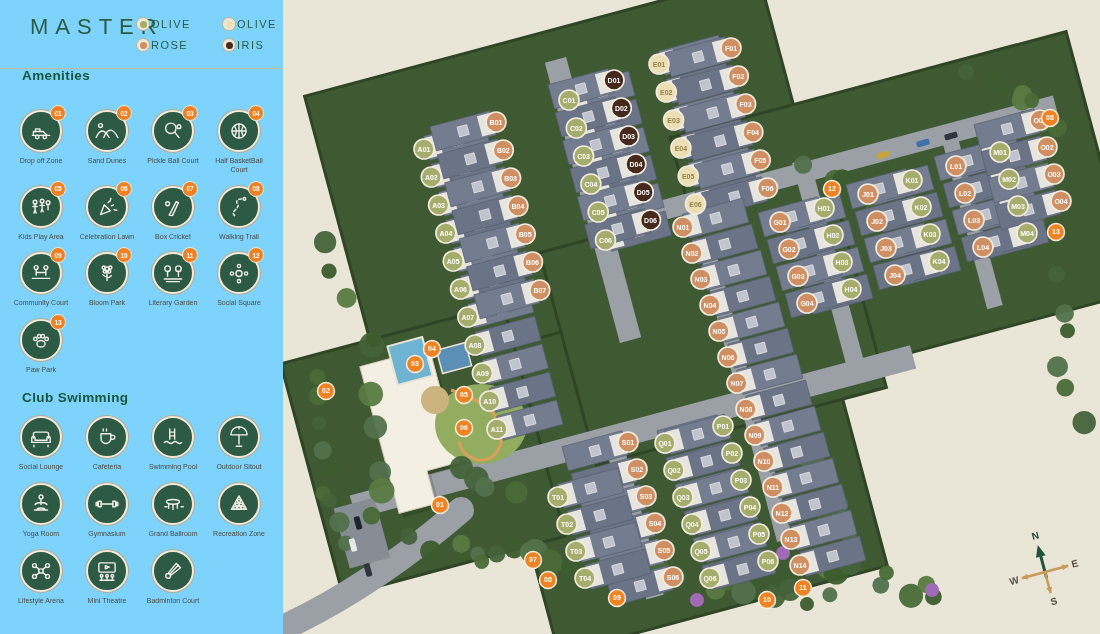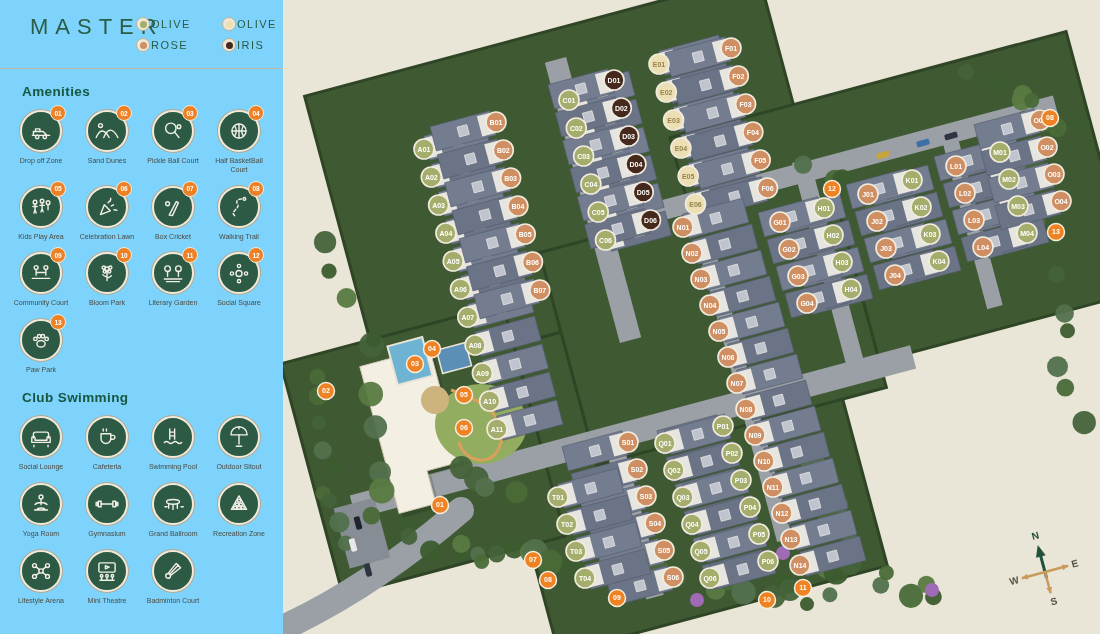--- a/index.html
+++ b/index.html
@@ -12,21 +12,21 @@
   .legend{position:absolute;left:136px;top:17px;display:grid;
           grid-template-columns:80px auto;column-gap:6px;row-gap:7px;}
   .legend-item{display:flex;align-items:center;gap:1px;color:#2b5c45;
                font-size:11px;letter-spacing:1.5px;}
   .legend-dot-outer{width:12px;height:12px;border-radius:50%;background:#efe8d6;
                     border:1px solid #bdb197;display:flex;align-items:center;justify-content:center;flex:0 0 auto;}
   .legend-dot{width:7px;height:7px;border-radius:50%;}
   .divider{position:absolute;left:0;top:68px;width:283px;height:0;border-top:1px solid #c3b89e;}
   .section-heading{position:absolute;left:22px;color:#17573f;font-weight:bold;
                    font-size:13.5px;letter-spacing:.4px;}
-  #amenities-heading{top:84px;text-align:center;}
+  #amenities-heading{top:68px;text-align:center;}
   #club-heading{top:390px;}
   .grid{position:absolute;left:8px;display:grid;grid-template-columns:repeat(4,66px);
         row-gap:9px;}
   #amenities-grid{top:108px;}
   #club-grid{top:414px;}
   .amenity-item{display:flex;flex-direction:column;align-items:center;width:66px;}
   .icon-wrap{position:relative;width:46px;height:46px;}
   .icon-circle{position:absolute;left:2px;top:2px;width:42px;height:42px;border-radius:50%;
                background:#2d5a45;border:2px solid #efeadb;box-shadow:0 0 0 1px #b3aa92;
                display:flex;align-items:center;justify-content:center;box-sizing:border-box;}

